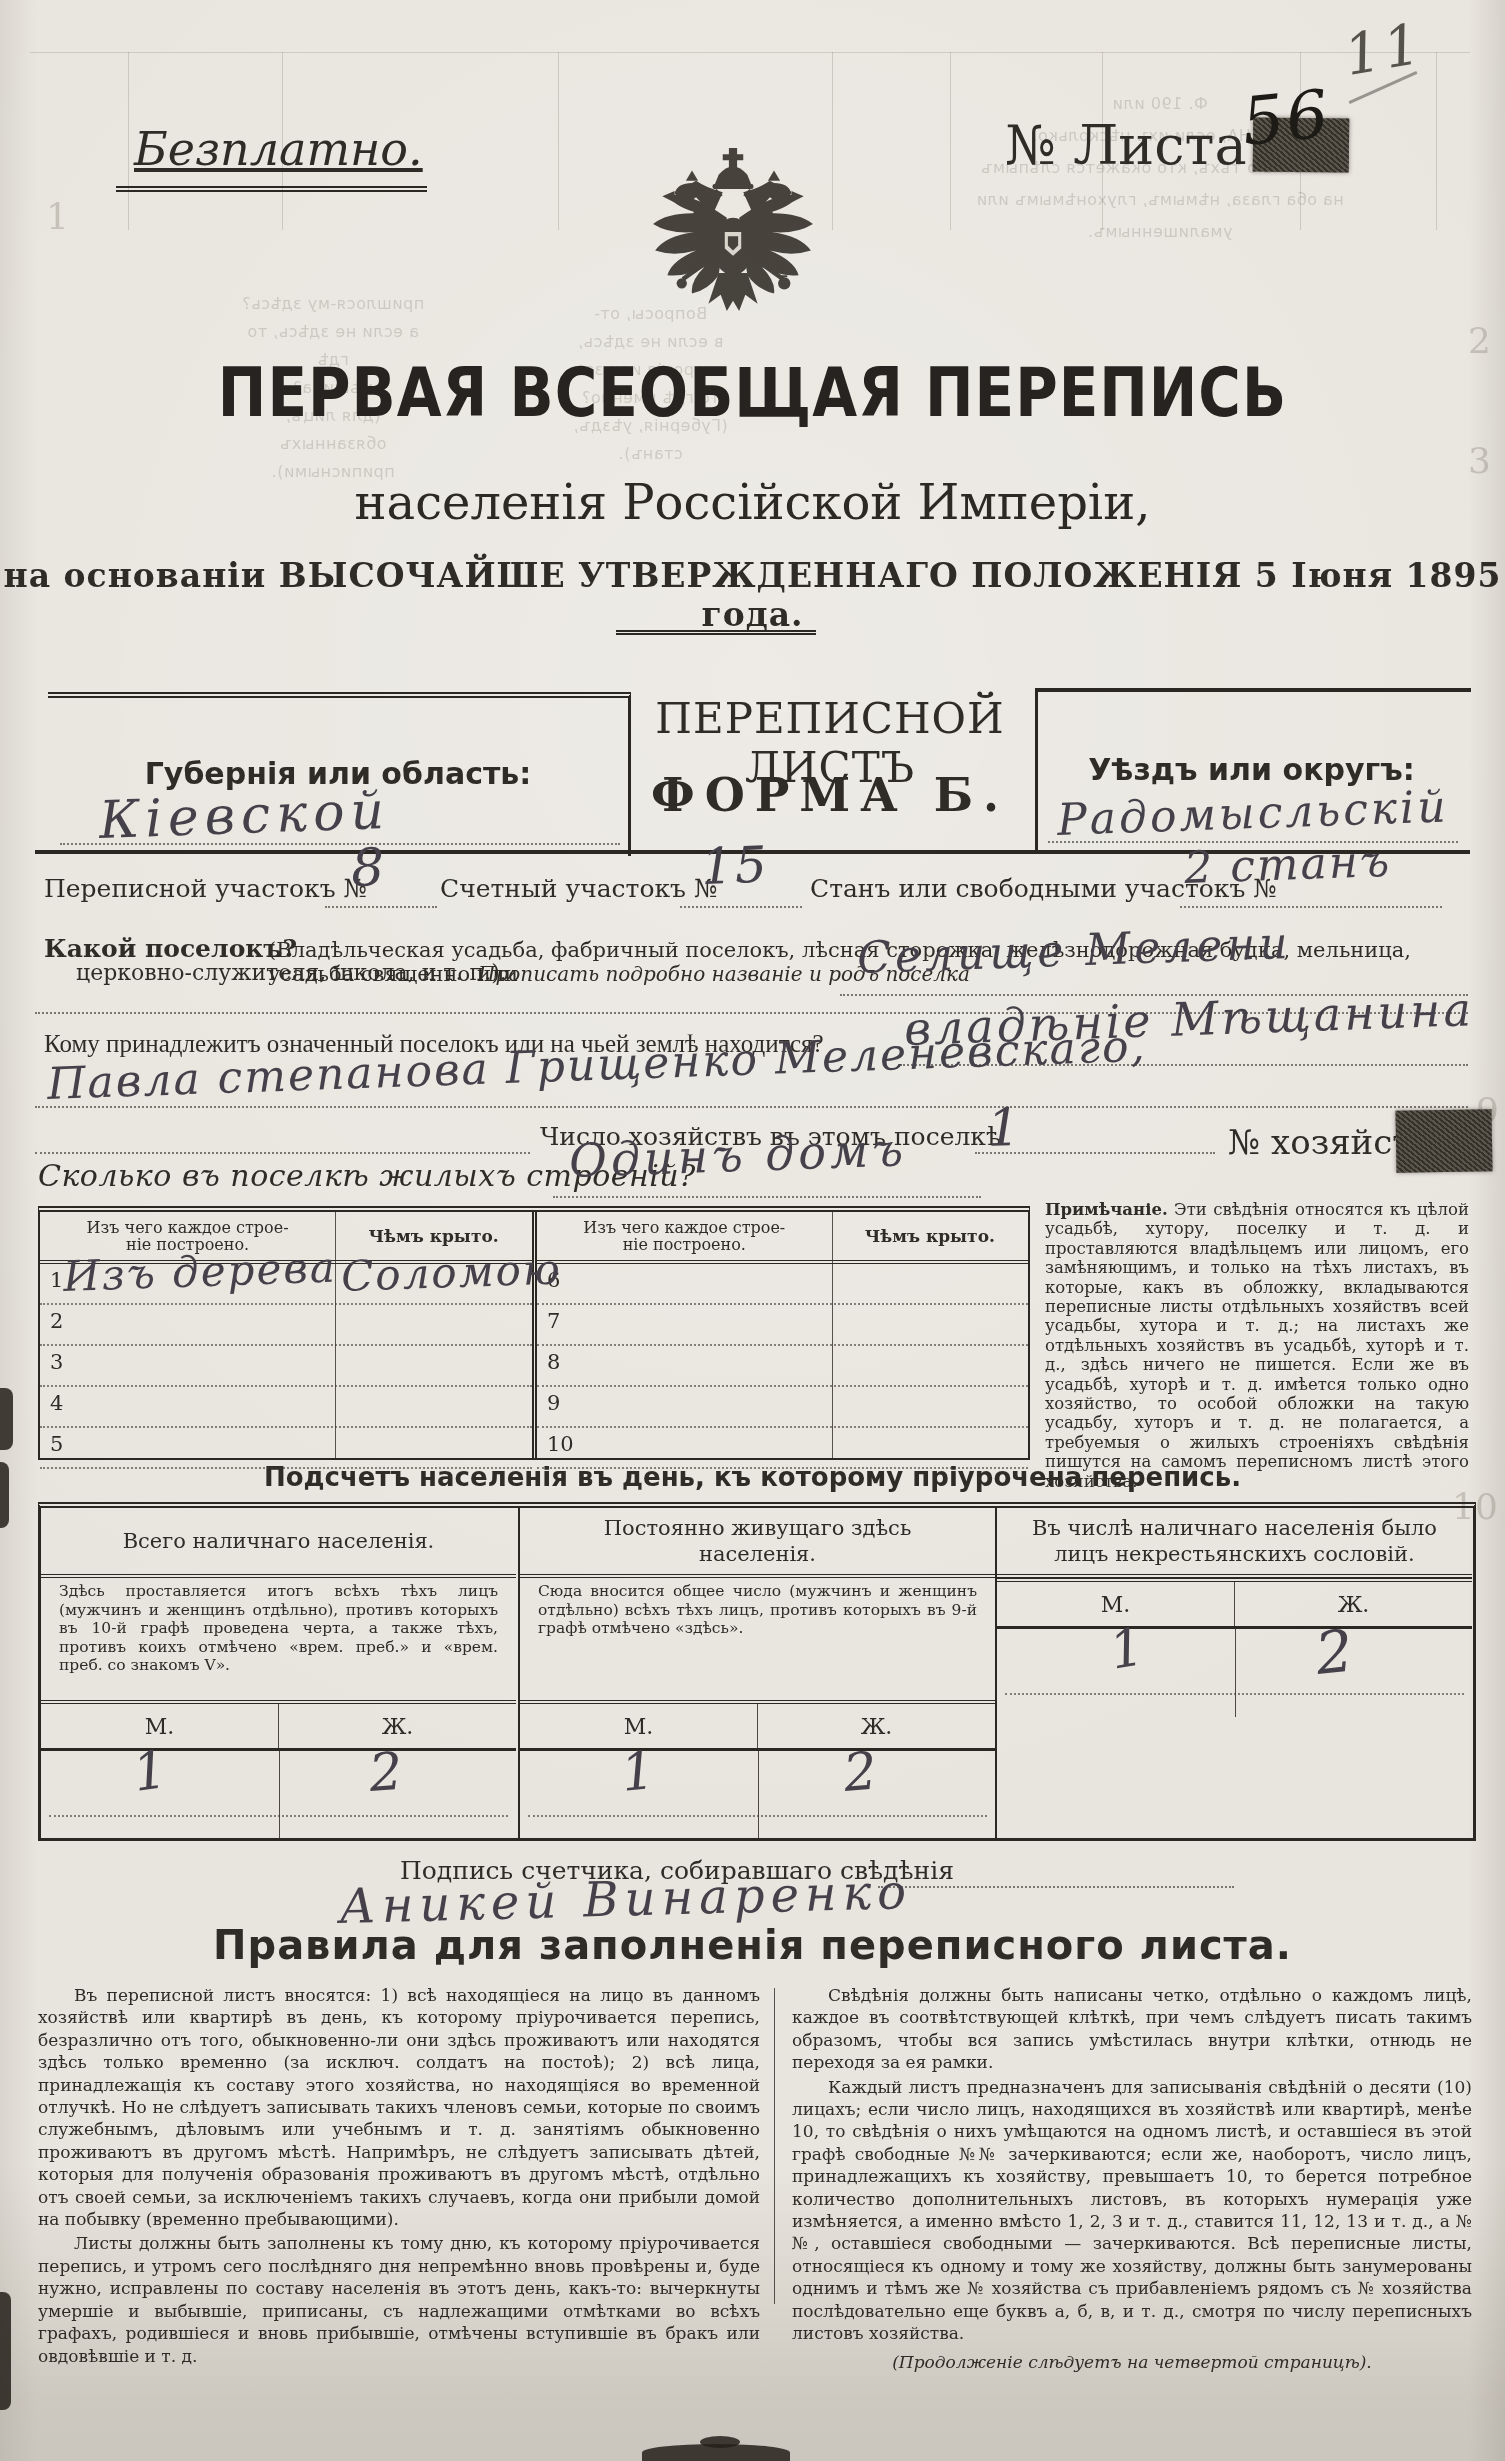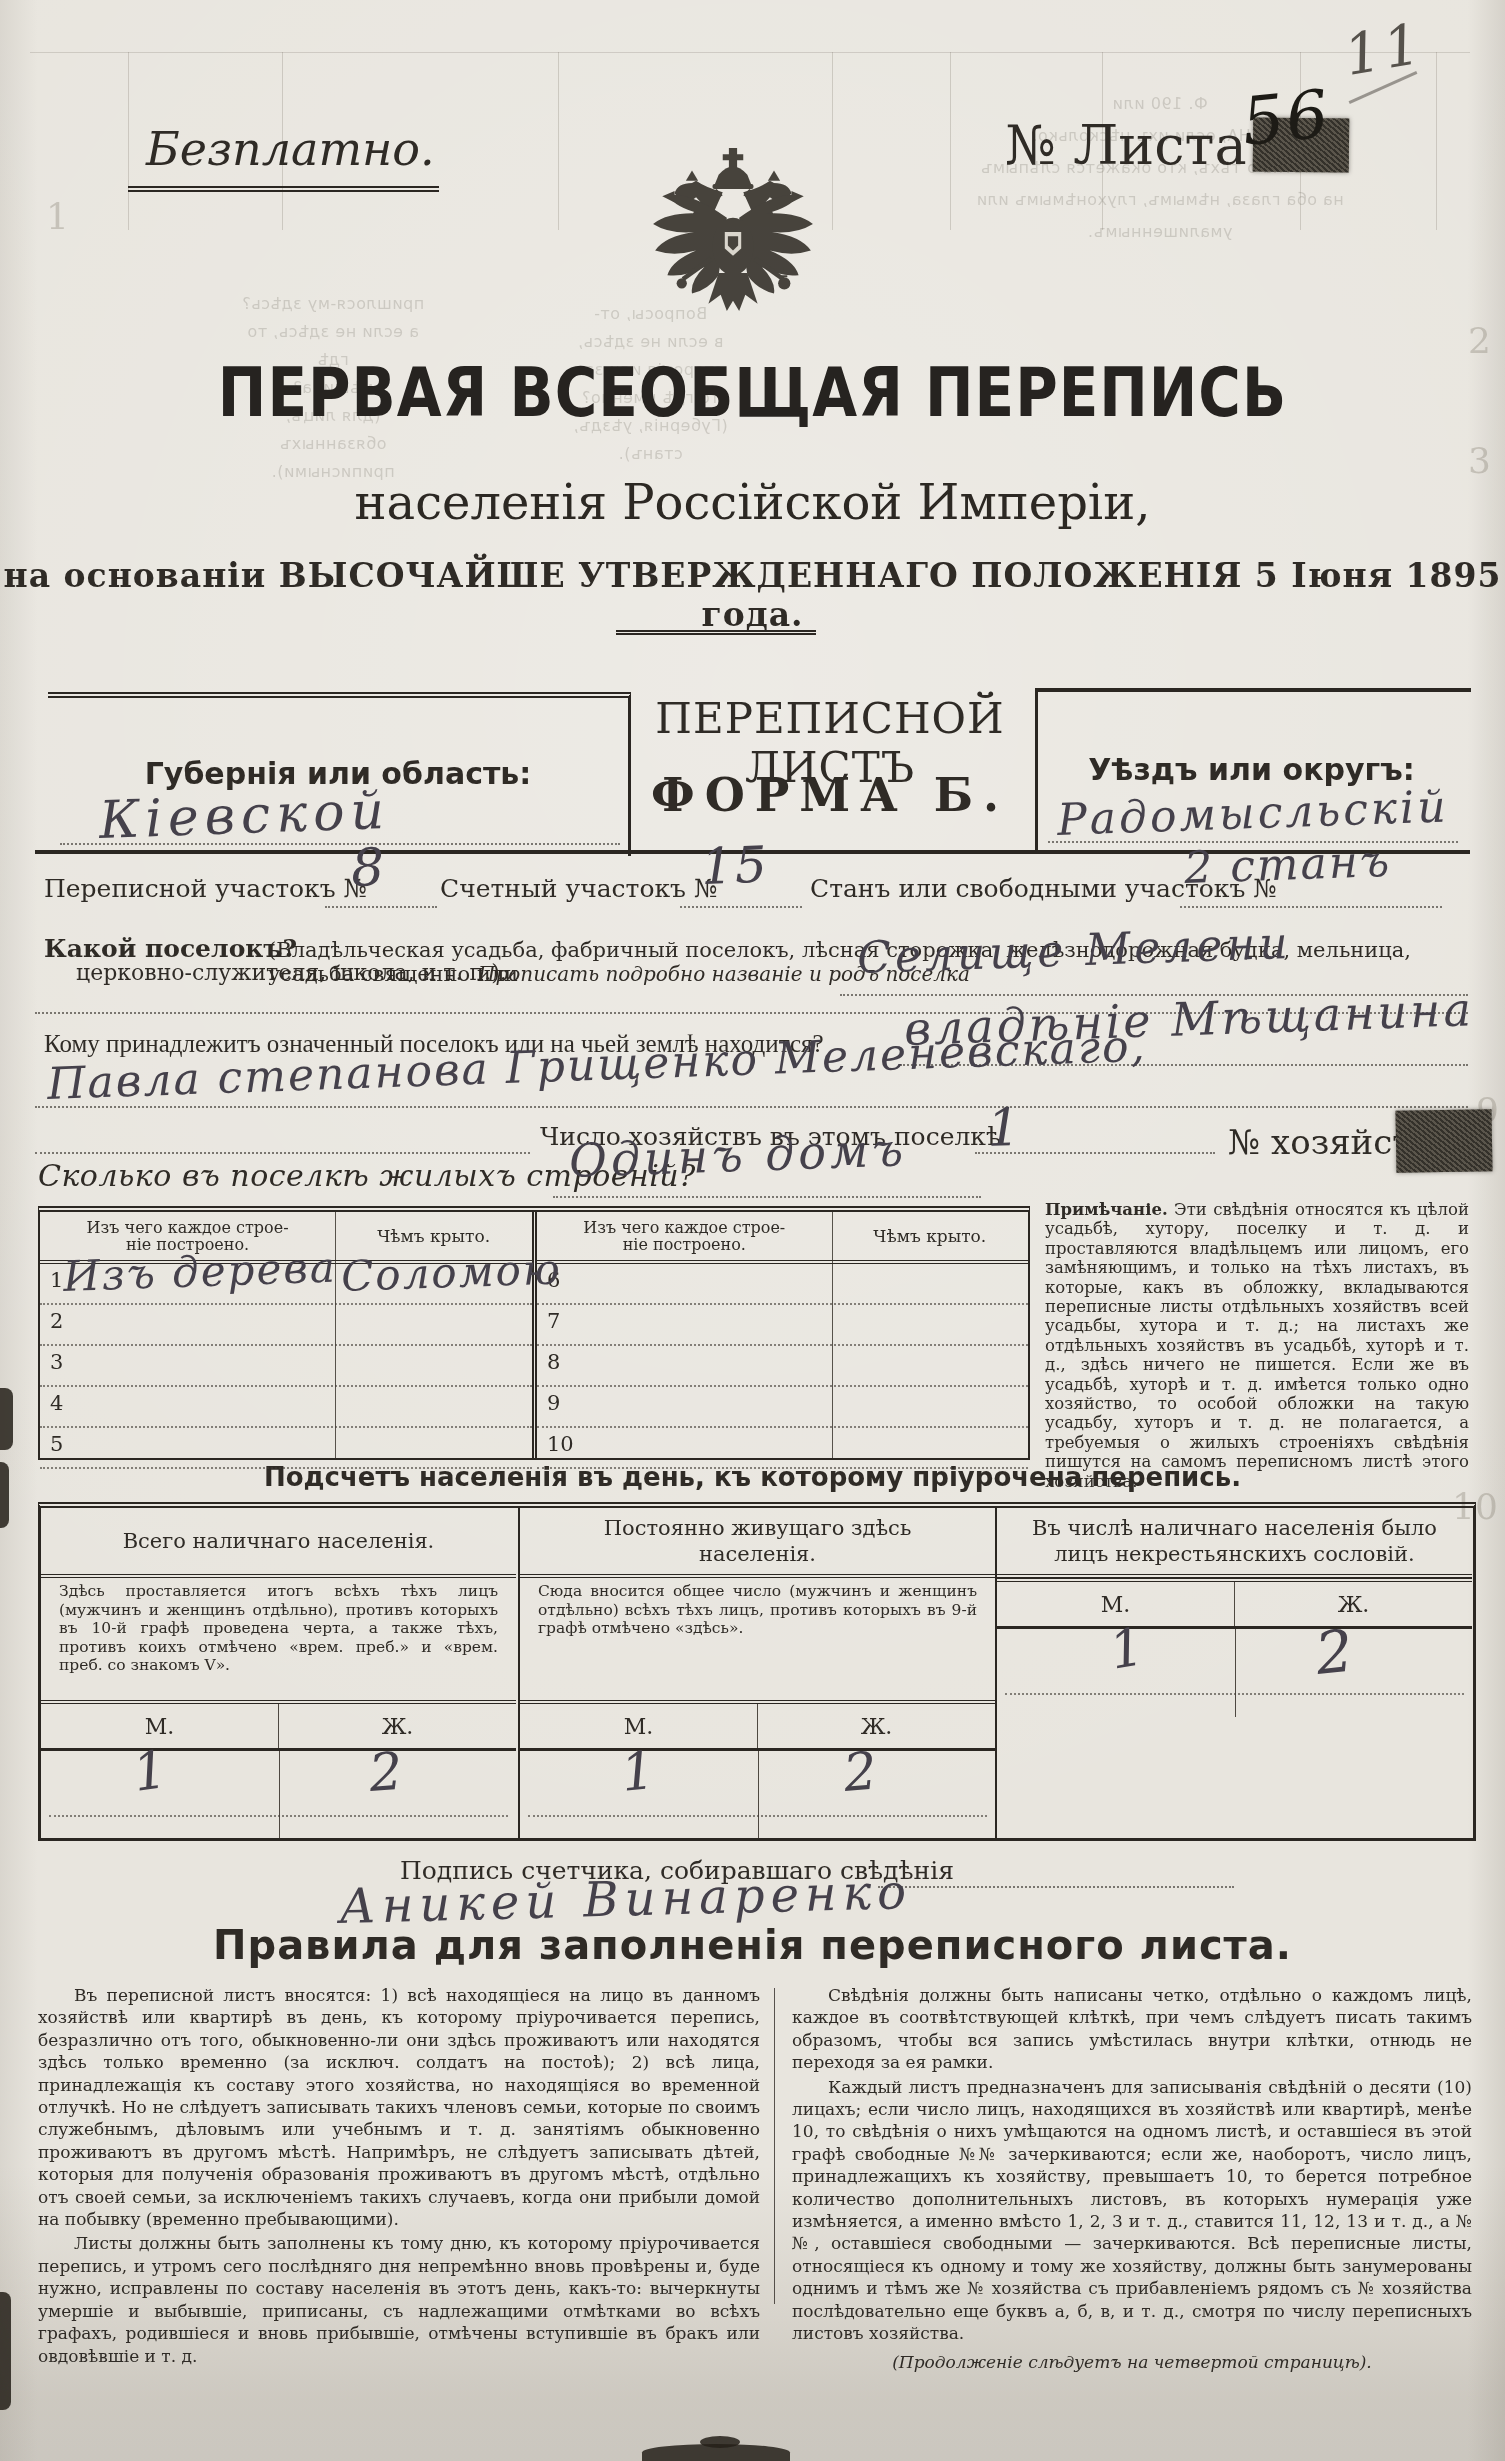--- a/index.html
+++ b/index.html
@@ -38,21 +38,21 @@
   .blob{background:#242019;opacity:.85;z-index:3;}
   
   .gubbox{border-top:6px double #2b2722;border-right:3px solid #2b2722;z-index:1;}
   .uezdbox{border-top:4px solid #2b2722;border-left:3px solid #2b2722;z-index:1;}
   
   .btable{border:2.5px solid #2b2722;border-top:6px double #2b2722;z-index:1;}
   .bhalf{position:absolute;top:0;bottom:0;}
   .bhalf.right{border-left:5px double #2b2722;}
   .bhead{height:48px;display:flex;align-items:center;border-bottom:4px double #2b2722;}
   .bhead .cell1{width:60%;text-align:center;font-size:16px;line-height:17px;}
-  .bhead .cell2{width:40%;text-align:center;font-size:17px;}
+  .bhead .cell2{width:40%;text-align:center;font-size:17px;font-weight:bold;}
   .brow{position:relative;height:39px;border-bottom:2px dotted rgba(62,57,50,.6);}
   .bnum{position:absolute;left:10px;top:4px;font-size:21px;}
   .bvline{position:absolute;top:0;bottom:0;width:0;border-left:1.5px solid rgba(50,45,38,.8);}
   
   .ctable{border:3px solid #2b2722;border-top:6px double #2b2722;z-index:1;}
   .ccol{position:absolute;top:0;bottom:0;width:475px;}
   .ccol.c2,.ccol.c3{border-left:2.5px solid #2b2722;}
   .chead{height:66px;display:flex;align-items:center;justify-content:center;text-align:center;
     font-size:21px;padding:0 34px;line-height:26px;}
   .cdr{border-top:4px double #2b2722;height:0;}
@@ -98,21 +98,21 @@
 ИМЕНА, если ихъ нѣсколько.
 Отмѣтка о тѣхъ, кто окажется слѣпымъ
 на оба глаза, нѣмымъ, глухонѣмымъ или
 умалишеннымъ.</div>
   <div class="abs ghostnum" style="left:46px;top:196px;">1</div>
   <div class="abs ghostnum" style="left:1468px;top:320px;">2</div>
   <div class="abs ghostnum" style="left:1468px;top:440px;">3</div>
   <div class="abs ghostnum" style="left:1476px;top:1090px;">9</div>
   <div class="abs ghostnum" style="left:1452px;top:1486px;">10</div>
 
-  <div class="abs i" style="left:128px;top:122px;font-size:46px;border-bottom:6px double #2b2722;padding:0 4px 10px 18px;">Безплатно.</div>
+  <div class="abs i" style="left:116px;top:122px;font-size:46px;border-bottom:6px double #2b2722;padding:0 4px 10px 18px;text-decoration:underline;">Безплатно.</div>
 
   <svg class="abs" style="left:638px;top:146px;width:190px;height:205px;opacity:.92;" viewBox="0 0 180 200">
     <g fill="#3a362f">
       <path d="M86 2h8v6h6v6h-6v8h-8v-8h-6V8h6z"></path>
       <path d="M76 28q14-16 28 0l4 10H72z"></path>
       <rect x="70" y="37" width="40" height="5" rx="2"></rect>
       <path d="M74 42Q56 52 50 68l6 5q8-16 24-25z"></path>
       <path d="M106 42q18 10 24 26l-6 5q-8-16-24-25z"></path>
       <path d="M44 34l6-10 6 10z"></path>
         <path d="M124 34l6-10 6 10z"></path>

